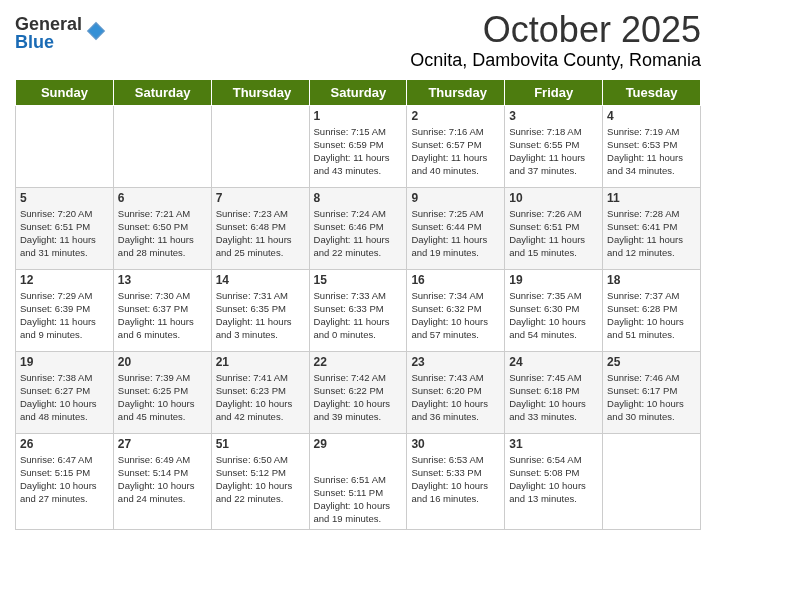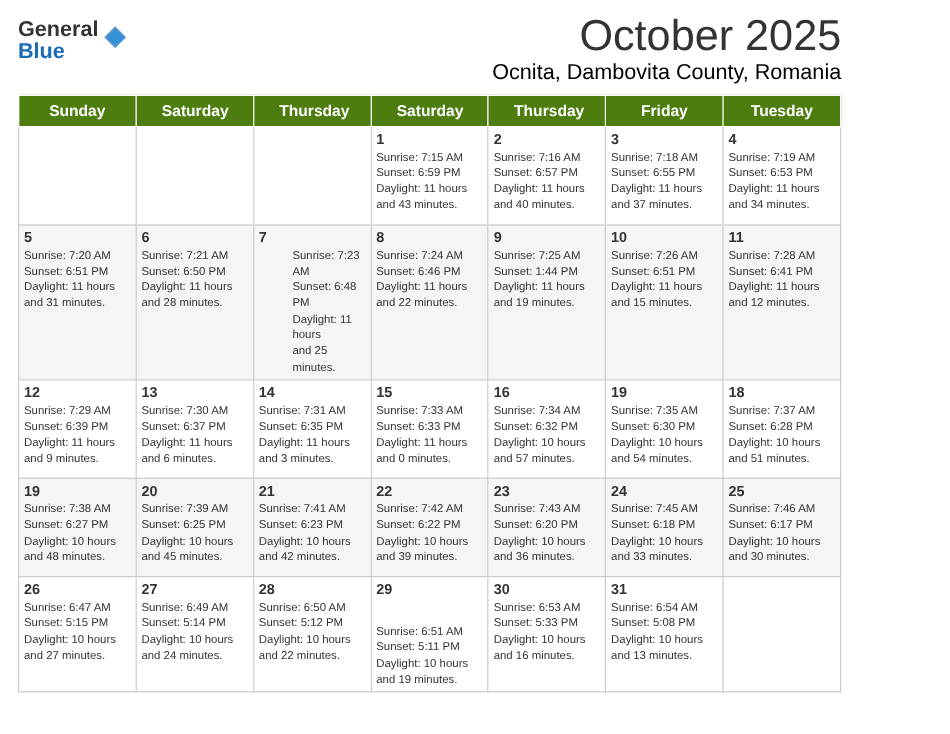--- a/index.html
+++ b/index.html
@@ -177,36 +177,36 @@
           </td>
           <td>
             <span class="day-number">6</span>
             <div class="day-info" style="white-space: pre-line;">Sunrise: 7:21 AM
 Sunset: 6:50 PM
 Daylight: 11 hours
 and 28 minutes.</div>
           </td>
           <td>
             <span class="day-number">7</span>
-            <div class="day-info" style="white-space: pre-line; margin-left: 28px;">Sunrise: 7:23 AM
+            <div class="day-info" style="white-space: pre-line;">Sunrise: 7:23 AM
 Sunset: 6:48 PM
 Daylight: 11 hours
 and 25 minutes.</div>
           </td>
           <td>
             <span class="day-number">8</span>
             <div class="day-info" style="white-space: pre-line;">Sunrise: 7:24 AM
 Sunset: 6:46 PM
 Daylight: 11 hours
 and 22 minutes.</div>
           </td>
           <td>
             <span class="day-number">9</span>
             <div class="day-info" style="white-space: pre-line;">Sunrise: 7:25 AM
-Sunset: 1:44 PM
+Sunset: 6:44 PM
 Daylight: 11 hours
 and 19 minutes.</div>
           </td>
           <td>
             <span class="day-number">10</span>
             <div class="day-info" style="white-space: pre-line;">Sunrise: 7:26 AM
 Sunset: 6:51 PM
 Daylight: 11 hours
 and 15 minutes.</div>
           </td>
@@ -329,21 +329,21 @@
 and 27 minutes.</div>
           </td>
           <td>
             <span class="day-number">27</span>
             <div class="day-info" style="white-space: pre-line;">Sunrise: 6:49 AM
 Sunset: 5:14 PM
 Daylight: 10 hours
 and 24 minutes.</div>
           </td>
           <td>
-            <span class="day-number">28</span>
+            <span class="day-number">51</span>
             <div class="day-info" style="white-space: pre-line;">Sunrise: 6:50 AM
 Sunset: 5:12 PM
 Daylight: 10 hours
 and 22 minutes.</div>
           </td>
           <td>
             <span class="day-number">29</span>
             <div class="day-info" style="white-space: pre-line; margin-top: 22px;">Sunrise: 6:51 AM
 Sunset: 5:11 PM
 Daylight: 10 hours

